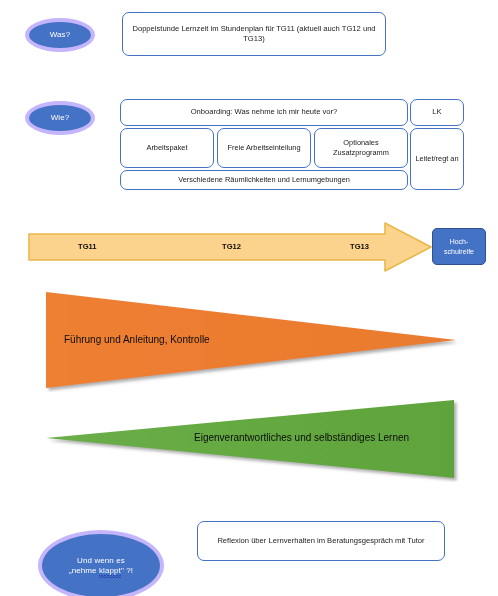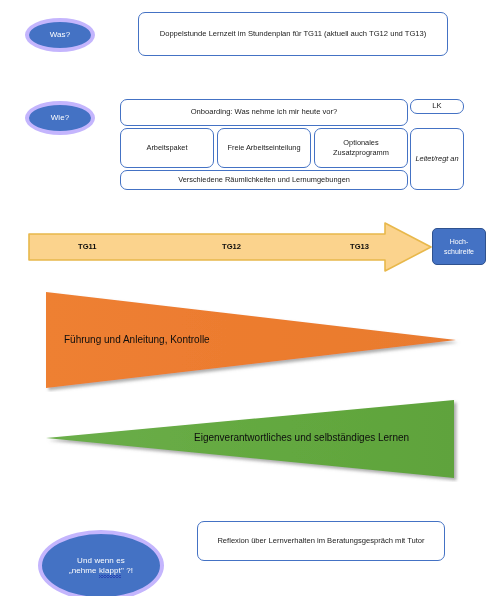--- a/index.html
+++ b/index.html
@@ -114,35 +114,35 @@
     background-repeat: repeat-x;
   }
 </style>
 </head>
 <body>
 
 <div id="canvas">
 
   <div class="node ellipse" style="left:25px; top:18px; width:70px; height:34px;">Was?</div>
 
-  <div class="node box" style="left:138px; top:12px; width:310px; height:44px;">Doppelstunde Lernzeit im Stundenplan für TG11 (aktuell auch TG12 und TG13)</div>
+  <div class="node box" style="left:122px; top:12px; width:264px; height:44px;">Doppelstunde Lernzeit im Stundenplan für TG11 (aktuell auch TG12 und TG13)</div>
 
   <div class="node ellipse" style="left:25px; top:101px; width:70px; height:34px;">Wie?</div>
 
   <div class="node box" style="left:120px; top:99px; width:288px; height:27px;">Onboarding: Was nehme ich mir heute vor?</div>
 
-  <div class="node box" style="left:410px; top:99px; width:54px; height:15px;">LK</div>
+  <div class="node box" style="left:410px; top:99px; width:54px; height:27px;">LK</div>
 
   <div class="node box small" style="left:120px; top:128px; width:94px; height:40px;">Arbeitspaket</div>
 
   <div class="node box small" style="left:217px; top:128px; width:94px; height:40px;">Freie Arbeitseinteilung</div>
 
   <div class="node box small" style="left:314px; top:128px; width:94px; height:40px;text-align:center;">Optionales Zusatzprogramm</div>
 
-  <div class="node box small" style="left:410px; top:128px; width:54px; height:62px;font-style:italic;">Leitet/regt an</div>
+  <div class="node box small" style="left:410px; top:128px; width:54px; height:62px;">Leitet/regt an</div>
 
   <div class="node box small" style="left:120px; top:170px; width:288px; height:20px;">Verschiedene Räumlichkeiten und Lernumgebungen</div>
 
   <div class="arrow-wrap" style="left:28px; top:222px; width:404px; height:50px;">
     <svg width="404" height="50" viewBox="0 0 404 50">
       <polygon points="1,12 357,12 357,1 403,25 357,49 357,38 1,38" fill="#FBD38D" stroke="#E8B84B" stroke-width="1.6" stroke-linejoin="round"></polygon>
     </svg>
     <div class="arrow-labels">
       <span class="arrow-label" style="left:50px; top:20px;">TG11</span>
       <span class="arrow-label" style="left:194px; top:20px;">TG12</span>

